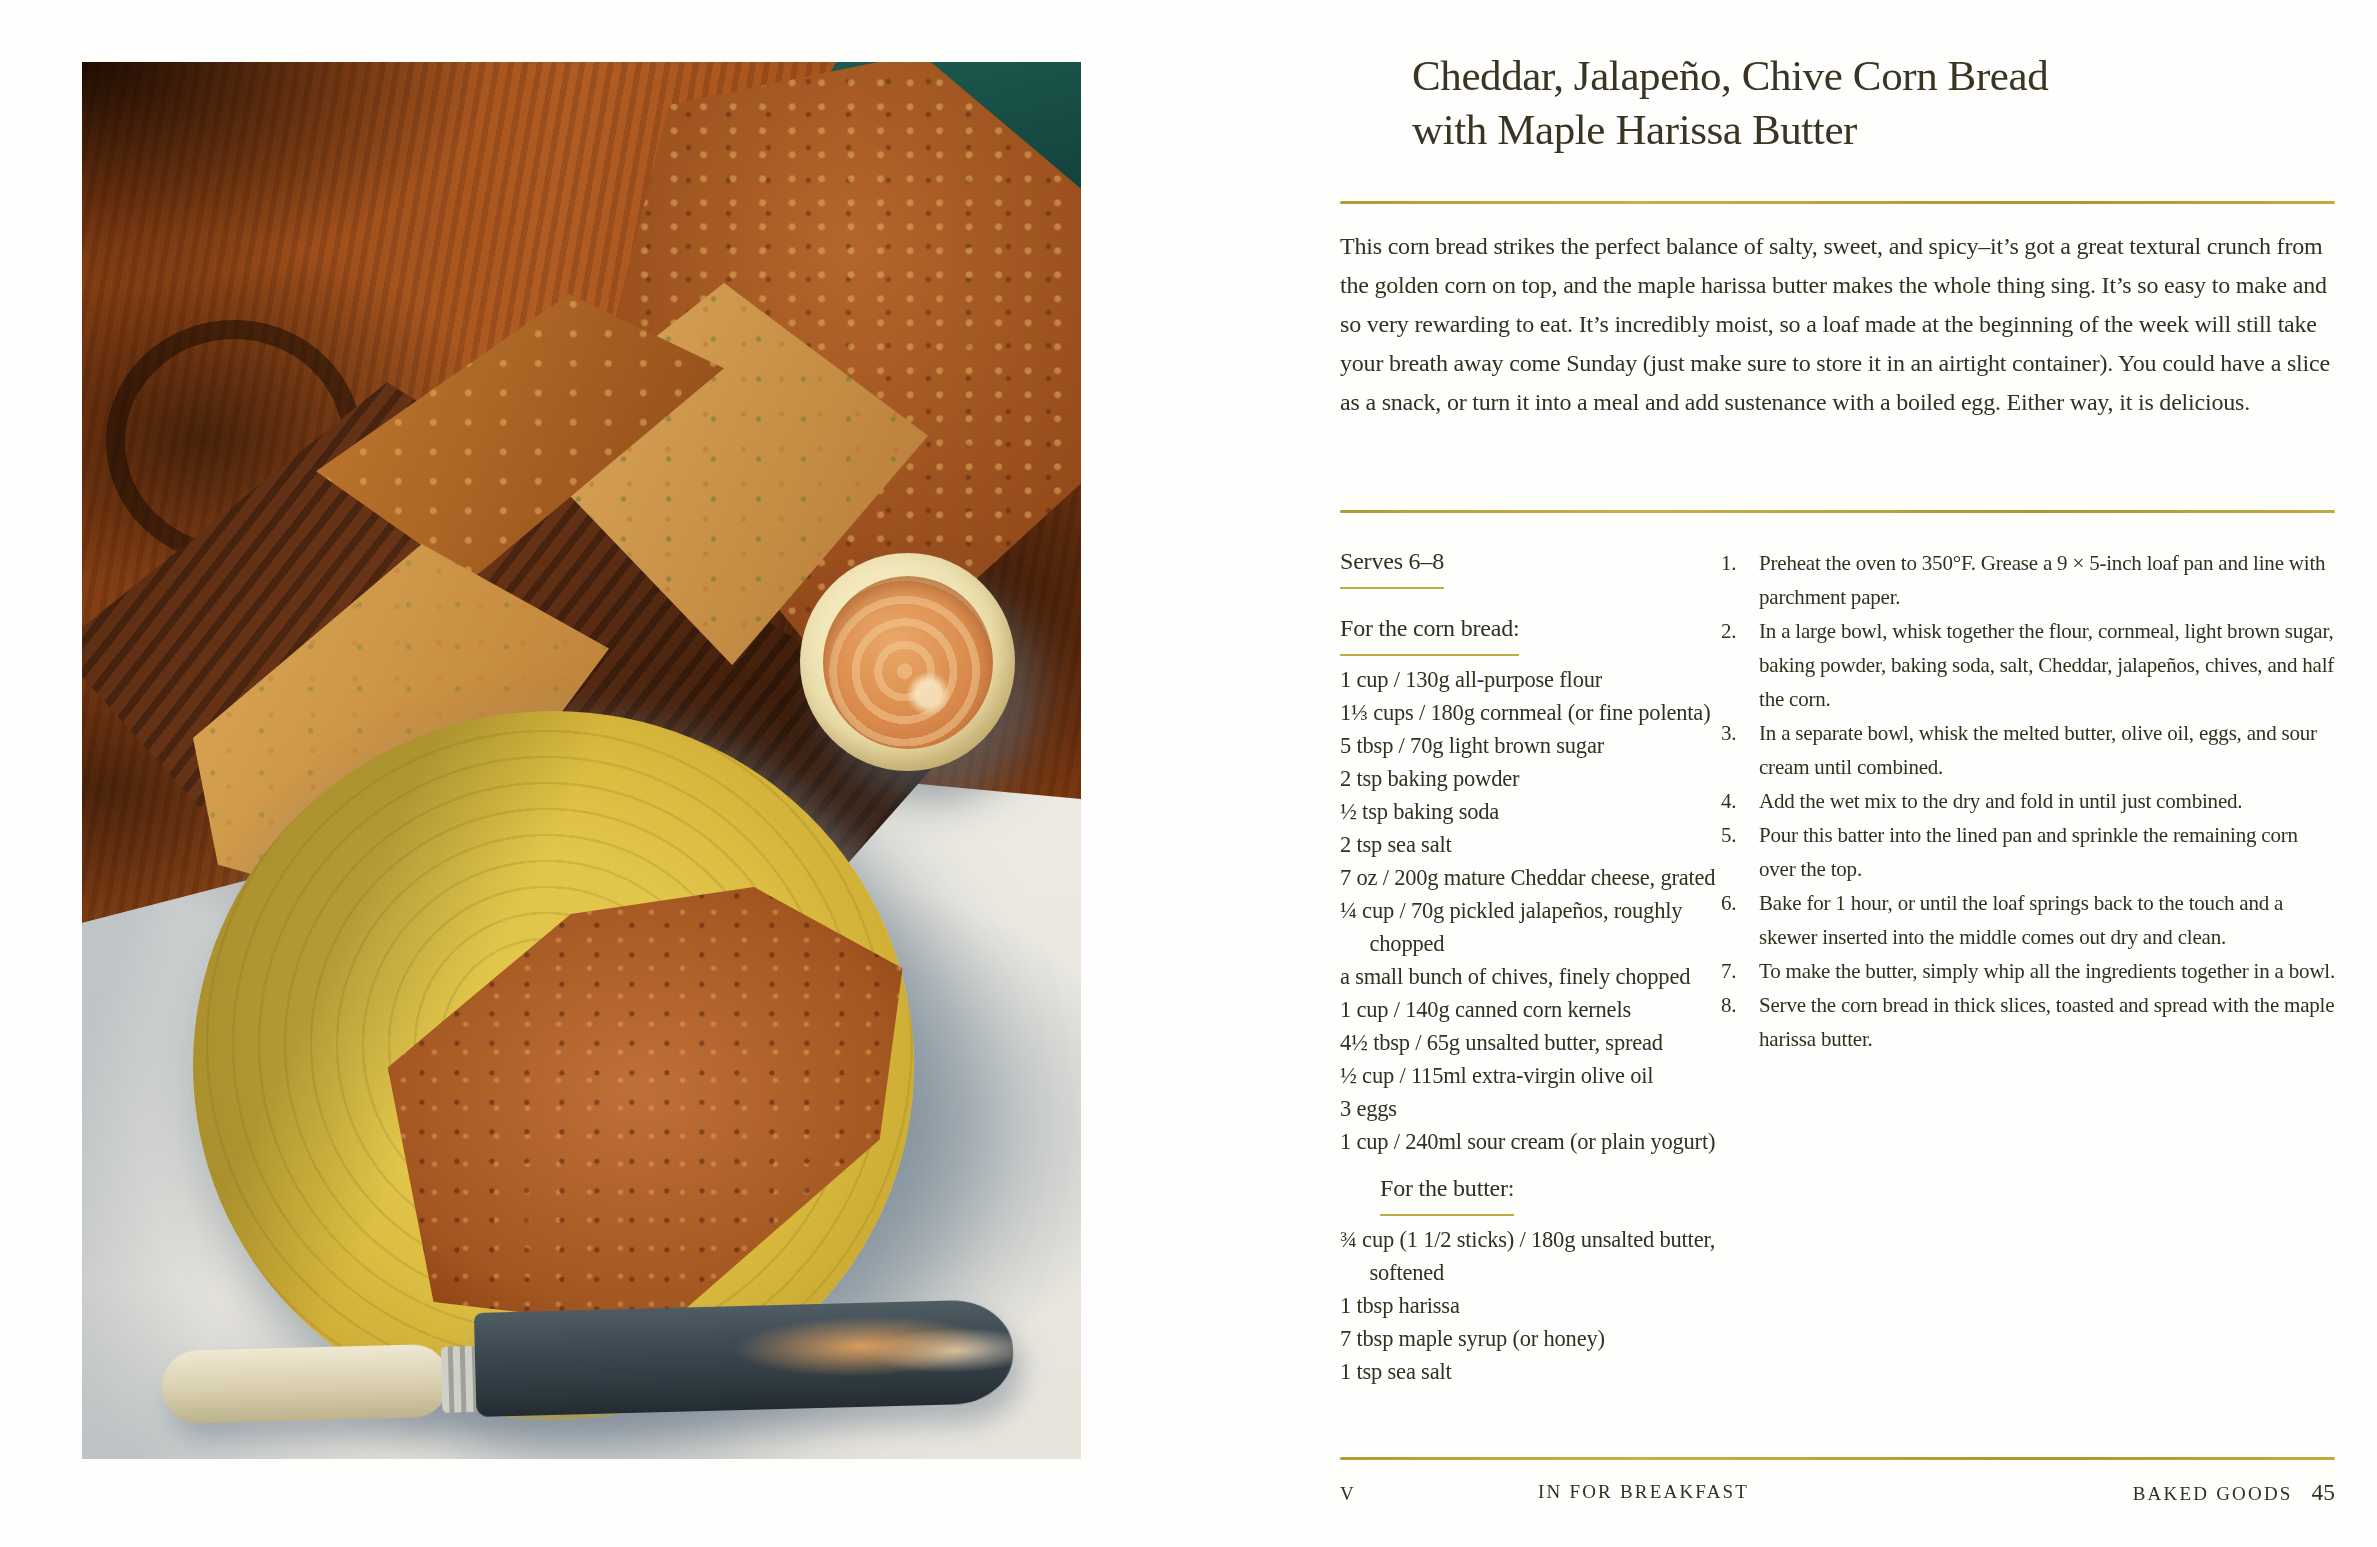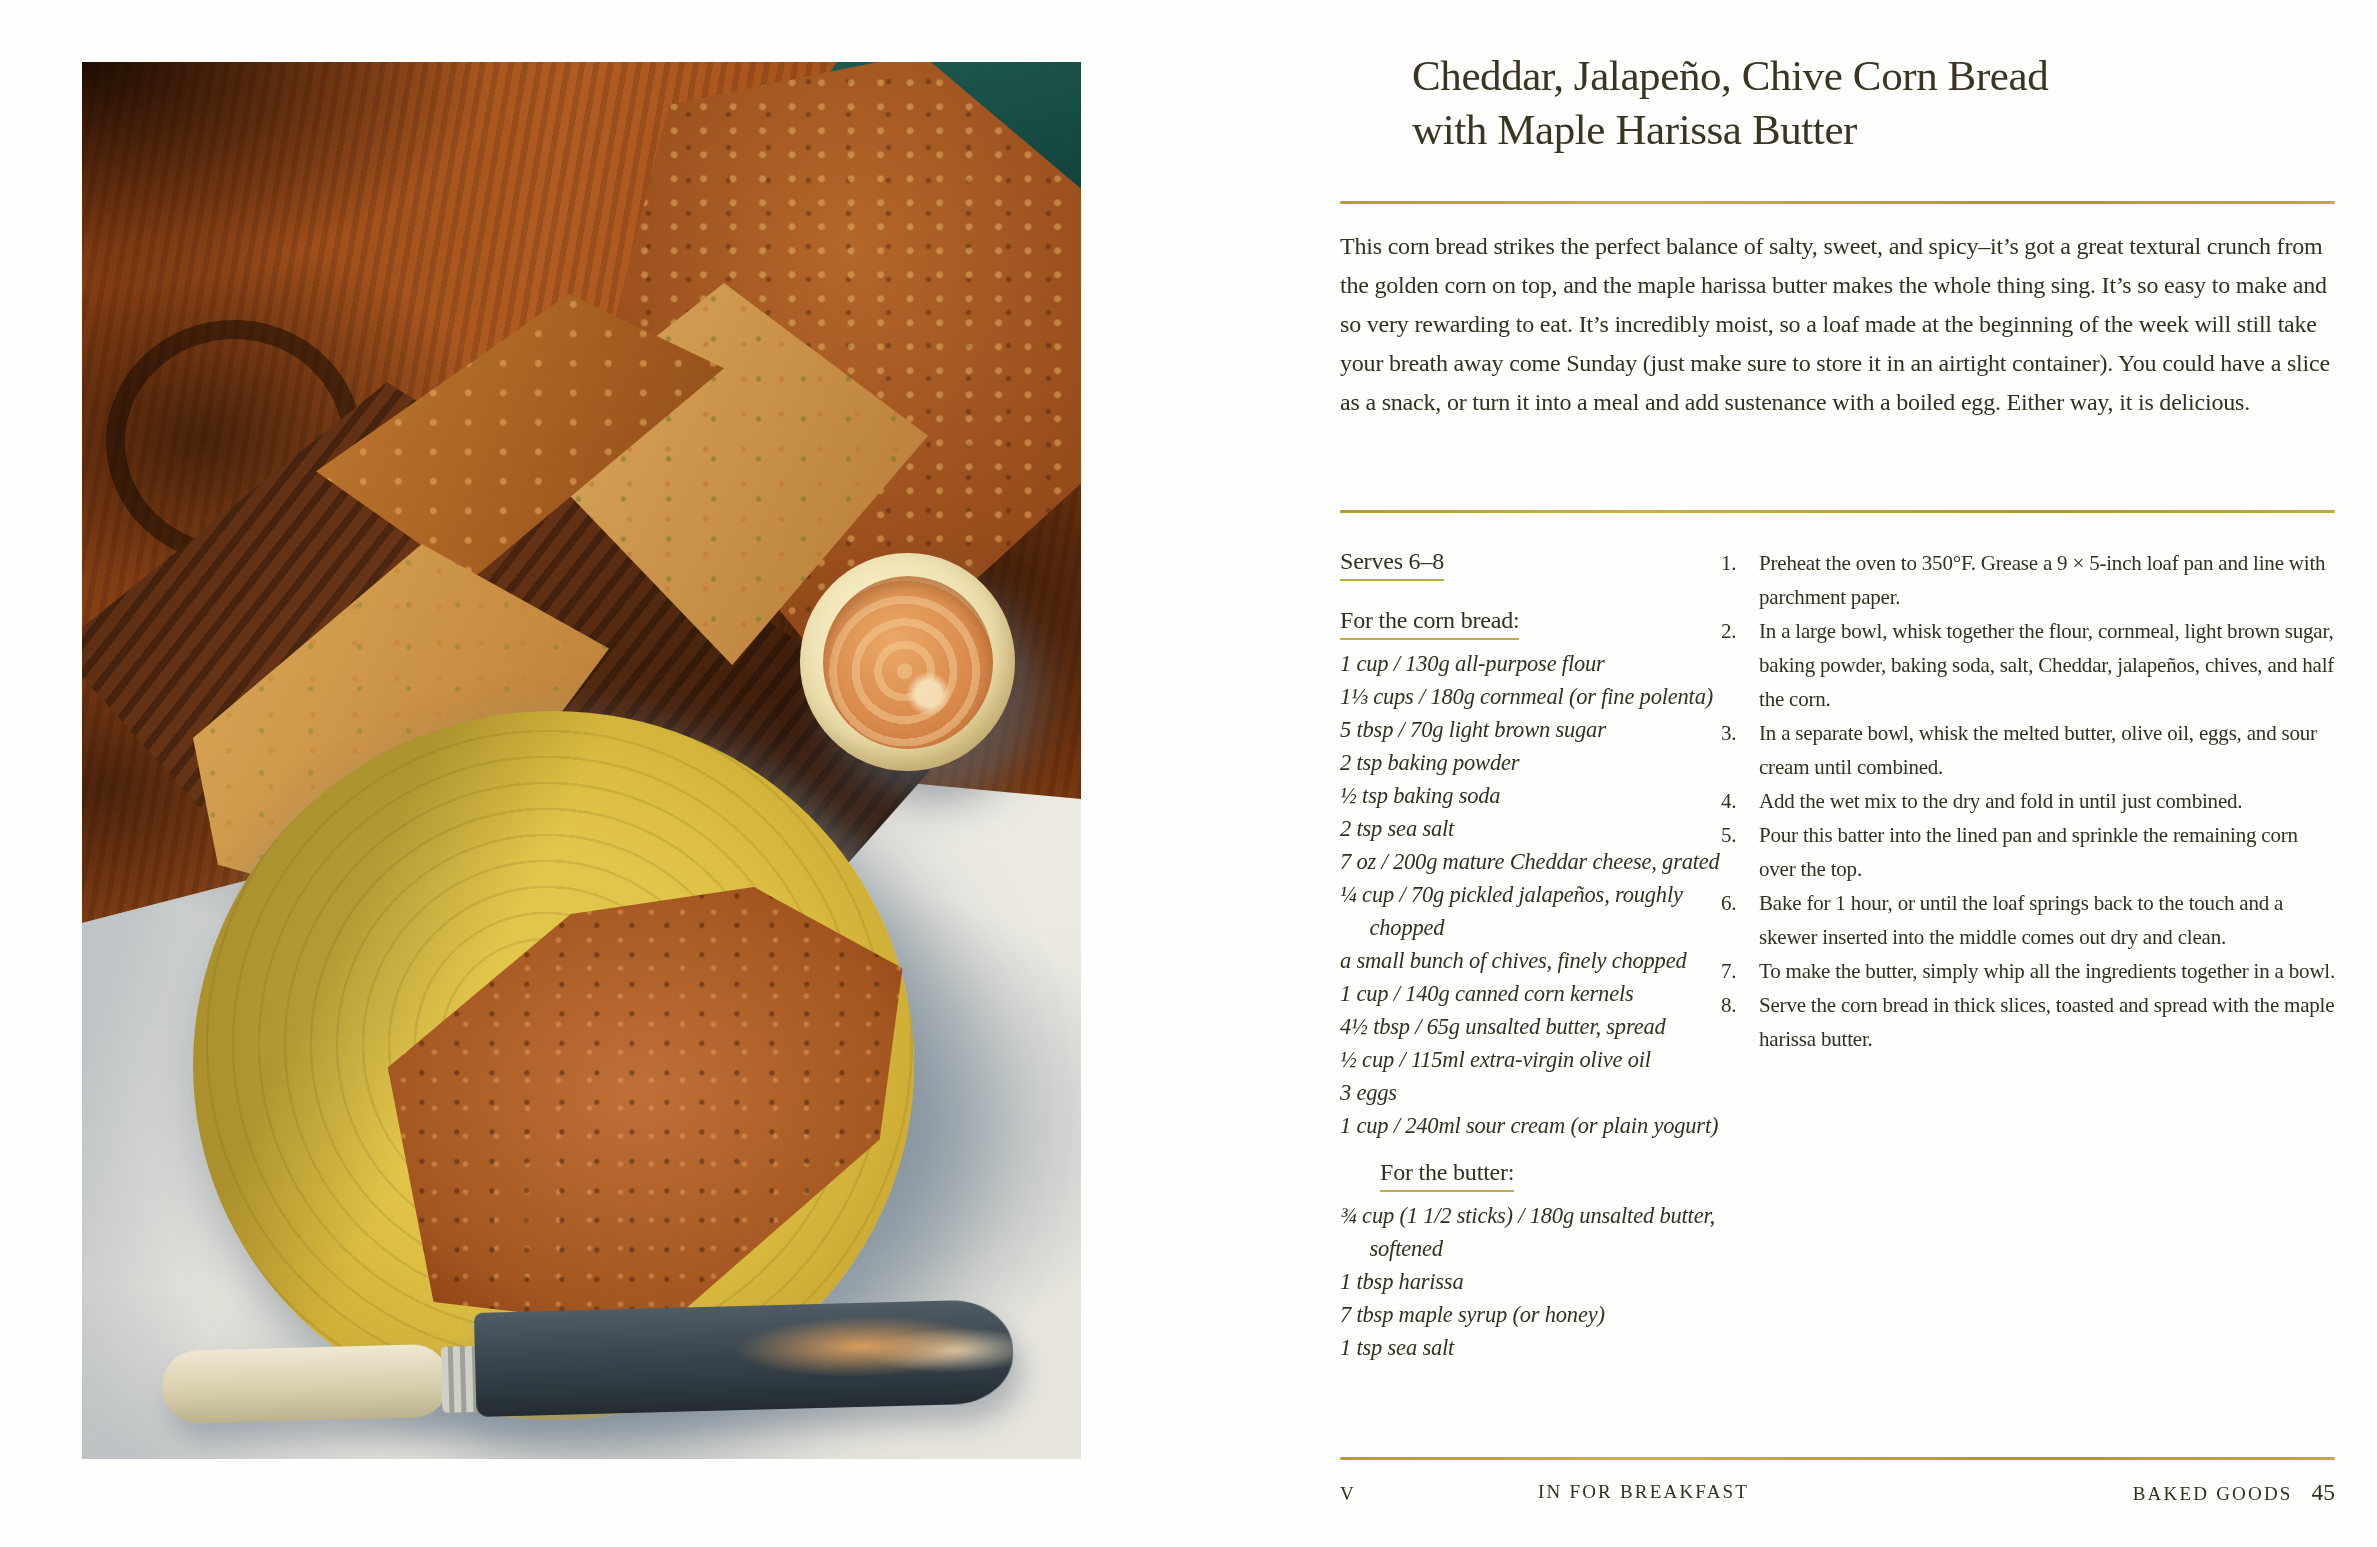--- a/index.html
+++ b/index.html
@@ -110,25 +110,25 @@
   .rule{position:absolute;left:1340px;width:995px;height:2.6px;border-radius:1.7px;
     background:linear-gradient(90deg,#b19b34,#c8b14a 30%,#ab9631 70%,#c0aa40);}
   .rule.r1{top:201px;}
   .rule.r2{top:510px;}
   .rule.r3{top:1457px;}
   .intro{position:absolute;left:1340px;top:227px;width:997px;margin:0;
     font-size:24px;line-height:39px;letter-spacing:-0.2px;}
 
   .ing-col{position:absolute;left:1340px;top:545px;width:397px;
     font-size:22.5px;line-height:33px;letter-spacing:-0.2px;}
-  .goldline{display:inline-block;padding-bottom:1px;border-bottom:2.6px solid #c2ab40;}
+  .goldline{display:inline-block;padding-bottom:9px;border-bottom:2.6px solid #c2ab40;}
   .serves{font-size:24px;}
   .sect-head{font-size:24px;margin-top:22.5px;}
   .sect-head.butter-head{margin-top:14px;margin-left:40px;}
-  .ing-col ul{list-style:none;margin:7px 0 0 0;padding:0;font-style:italic;}
+  .ing-col ul{list-style:none;margin:7px 0 0 0;padding:0;}
   .ing-col li{padding-left:29.5px;text-indent:-29.5px;}
 
   .steps-col{position:absolute;left:1721px;top:546px;width:616px;
     font-size:21px;line-height:34px;letter-spacing:-0.2px;}
   .steps-col ol{list-style:none;margin:0;padding:0;}
   .step{display:flex;align-items:flex-start;}
   .step .num{flex:0 0 38px;}
   .step .stext{flex:1;}
 
   .footer{position:absolute;left:1340px;top:1479px;width:995px;height:35px;

